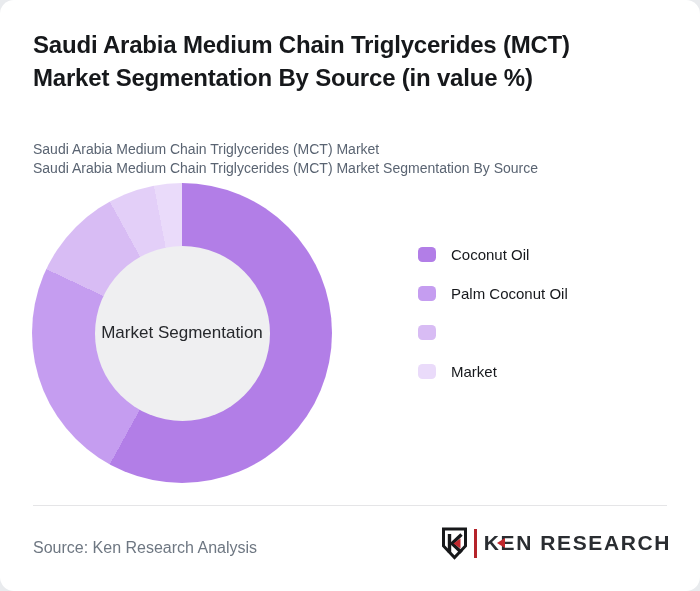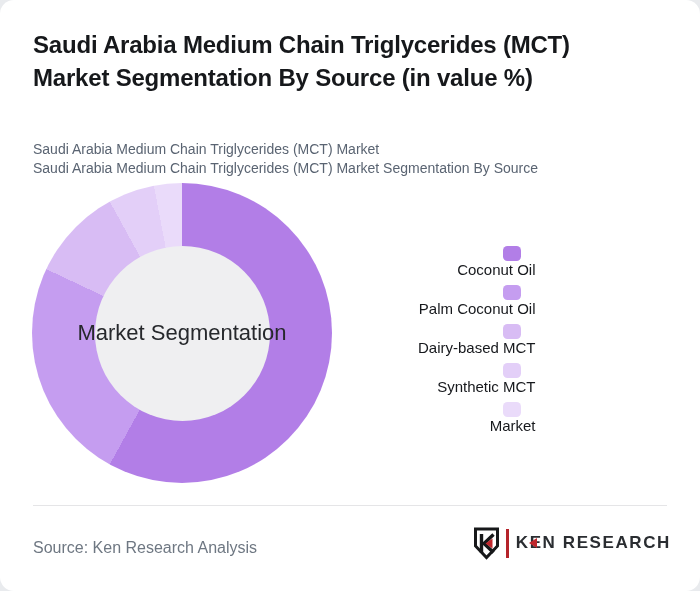--- a/index.html
+++ b/index.html
@@ -45,36 +45,35 @@
     left: 50%; top: 50%;
     width: 175px; height: 175px;
     margin-left: -87.5px; margin-top: -87.5px;
     border-radius: 50%;
     background: #efeff1;
     display: flex;
     align-items: center;
     justify-content: center;
   }
   .donut-center-label {
-    font-size: 22px;
+    font-size: 17px;
     color: #26282c;
     white-space: nowrap;
   }
   
   .legend {
     position: absolute;
     left: 418px; top: 246px;
   }
   .legend-item {
     display: flex;
-    align-items: flex-end;
+    align-items: center;
     height: 16px;
     margin-bottom: 23px;
     cursor: pointer;
-    flex-direction: column;
   }
   .legend-swatch {
     width: 18px; height: 15px;
     border-radius: 4.5px;
     margin-right: 15px;
     flex: 0 0 auto;
   }
   .legend-label {
     font-size: 15px;
     color: #16181c;
@@ -100,21 +99,21 @@
     height: 34px;
   }
   .logo-shield { display: block; }
   .logo-bar {
     width: 3px; height: 29px;
     background: #b5232a;
     margin: 0 7px 0 6px;
   }
   .logo-text-wrap { position: relative; }
   .logo-text {
-    font-size: 17px;
+    font-size: 21px;
     font-weight: bold;
     letter-spacing: 1.6px;
     color: #2a2d31;
     white-space: nowrap;
   }
   .logo-k-triangle {
     position: absolute;
     left: 13px; top: 50%;
     margin-top: -5px;
     width: 0; height: 0;
@@ -145,25 +144,20 @@
       <div class="legend-item">
         <span class="legend-swatch" style="background: rgb(178, 126, 231);"></span>
         <span class="legend-label">Coconut Oil</span>
       </div>
       <div class="legend-item">
         <span class="legend-swatch" style="background: rgb(197, 157, 240);"></span>
         <span class="legend-label">Palm Coconut Oil</span>
       </div>
       <div class="legend-item">
         <span class="legend-swatch" style="background: rgb(216, 188, 244);"></span>
-        <span class="legend-label">Dairy-based MCT</span>
-      </div>
-      <div class="legend-item">
-        <span class="legend-swatch" style="background: rgb(227, 207, 248);"></span>
-        <span class="legend-label">Synthetic MCT</span>
       </div>
       <div class="legend-item">
         <span class="legend-swatch" style="background: rgb(234, 219, 250);"></span>
         <span class="legend-label">Market</span>
       </div>
     </div>
 
   <div class="footer-divider"></div>
 
   <div class="source-text">Source: Ken Research Analysis</div>

